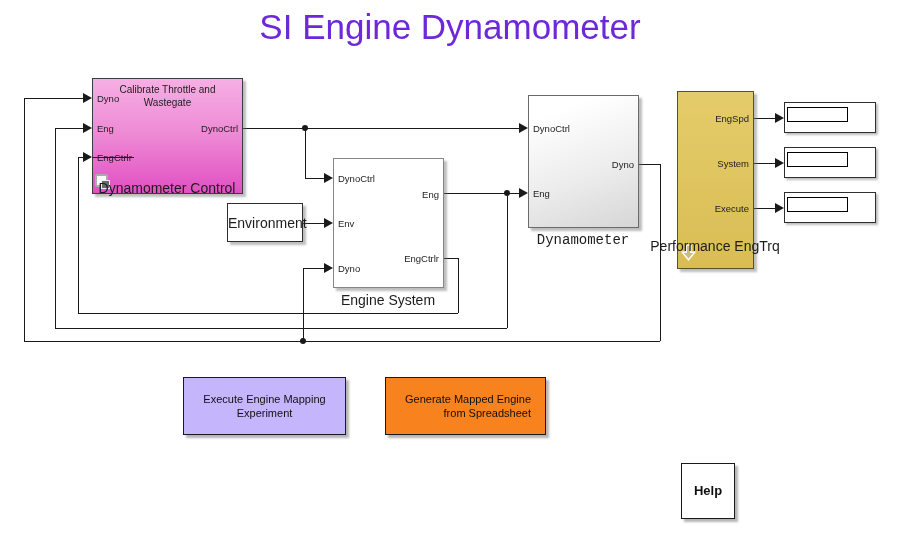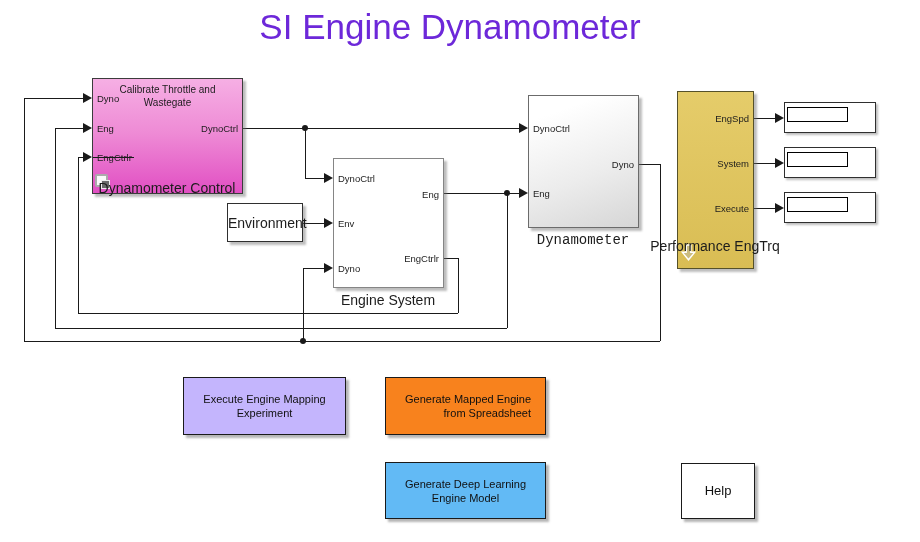--- a/index.html
+++ b/index.html
@@ -151,16 +151,15 @@
   </div>
   <div class="display" style="left:784px;top:147px;width:92px;height:31px;">
     <div class="dfield"></div>
   </div>
   <div class="display" style="left:784px;top:192px;width:92px;height:31px;">
     <div class="dfield"></div>
   </div>
 
   <div class="btn b-green" style="left:183px;top:377px;width:163px;height:58px;">Execute Engine Mapping Experiment</div>
   <div class="btn b-orange" style="left:385px;top:377px;width:161px;height:58px;text-align:right;">Generate Mapped Engine from Spreadsheet</div>
-  <div class="btn b-blue" style="left:385px;top:462px;width:161px;height:57px;">Generate Deep Learning Engine Model</div>
-  <div class="btn b-white" style="left:681px;top:463px;width:74px;height:56px;">Help</div>
+  <div class="btn b-white" style="left:681px;top:463px;width:54px;height:56px;font-weight:bold;">Help</div>
 
 </div>
 
 </body></html>

